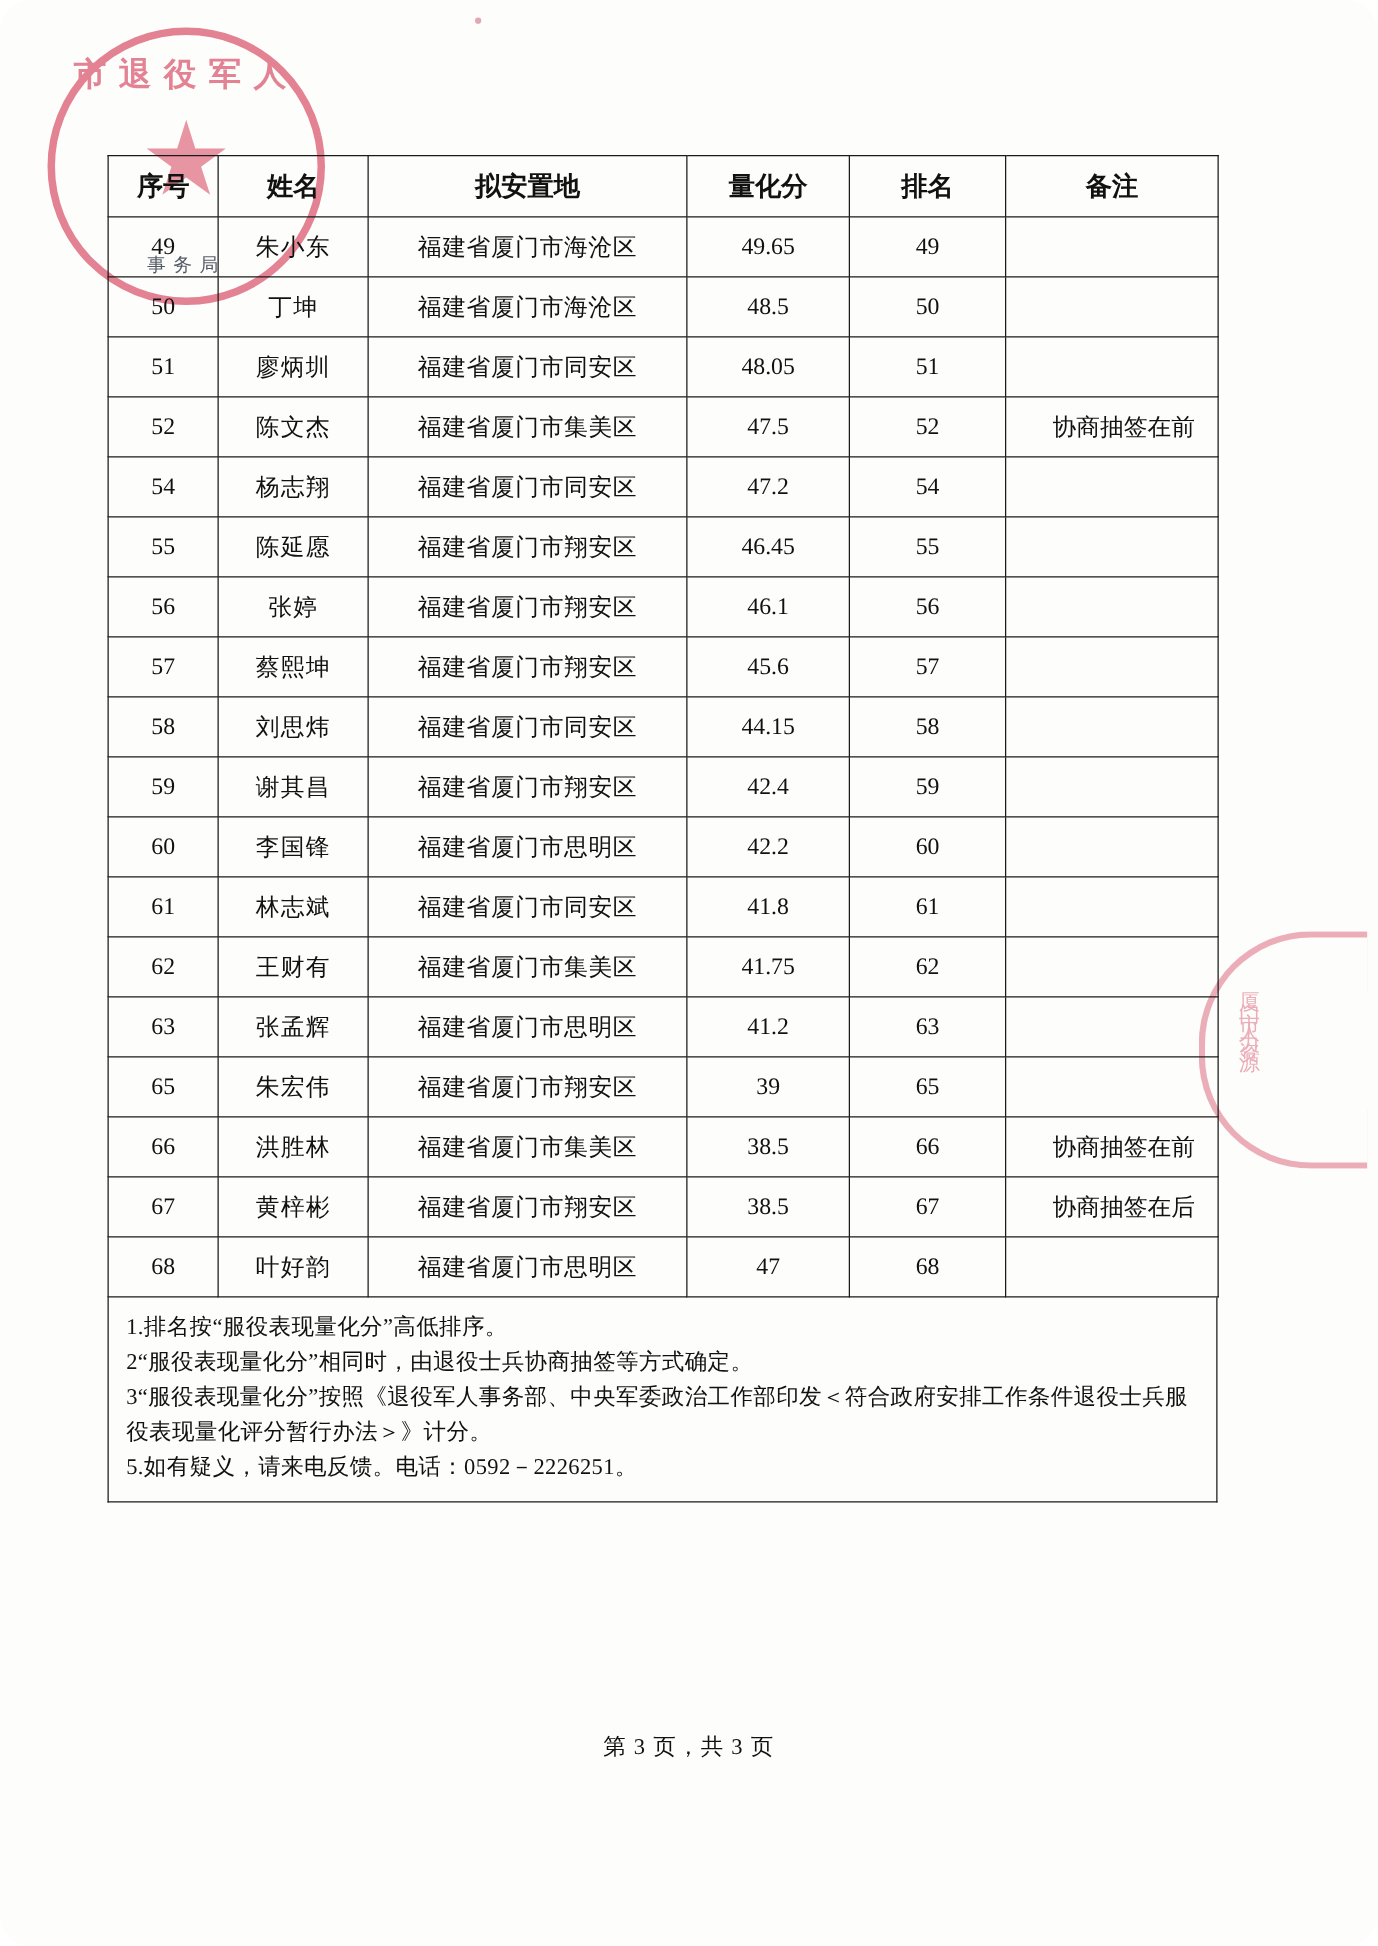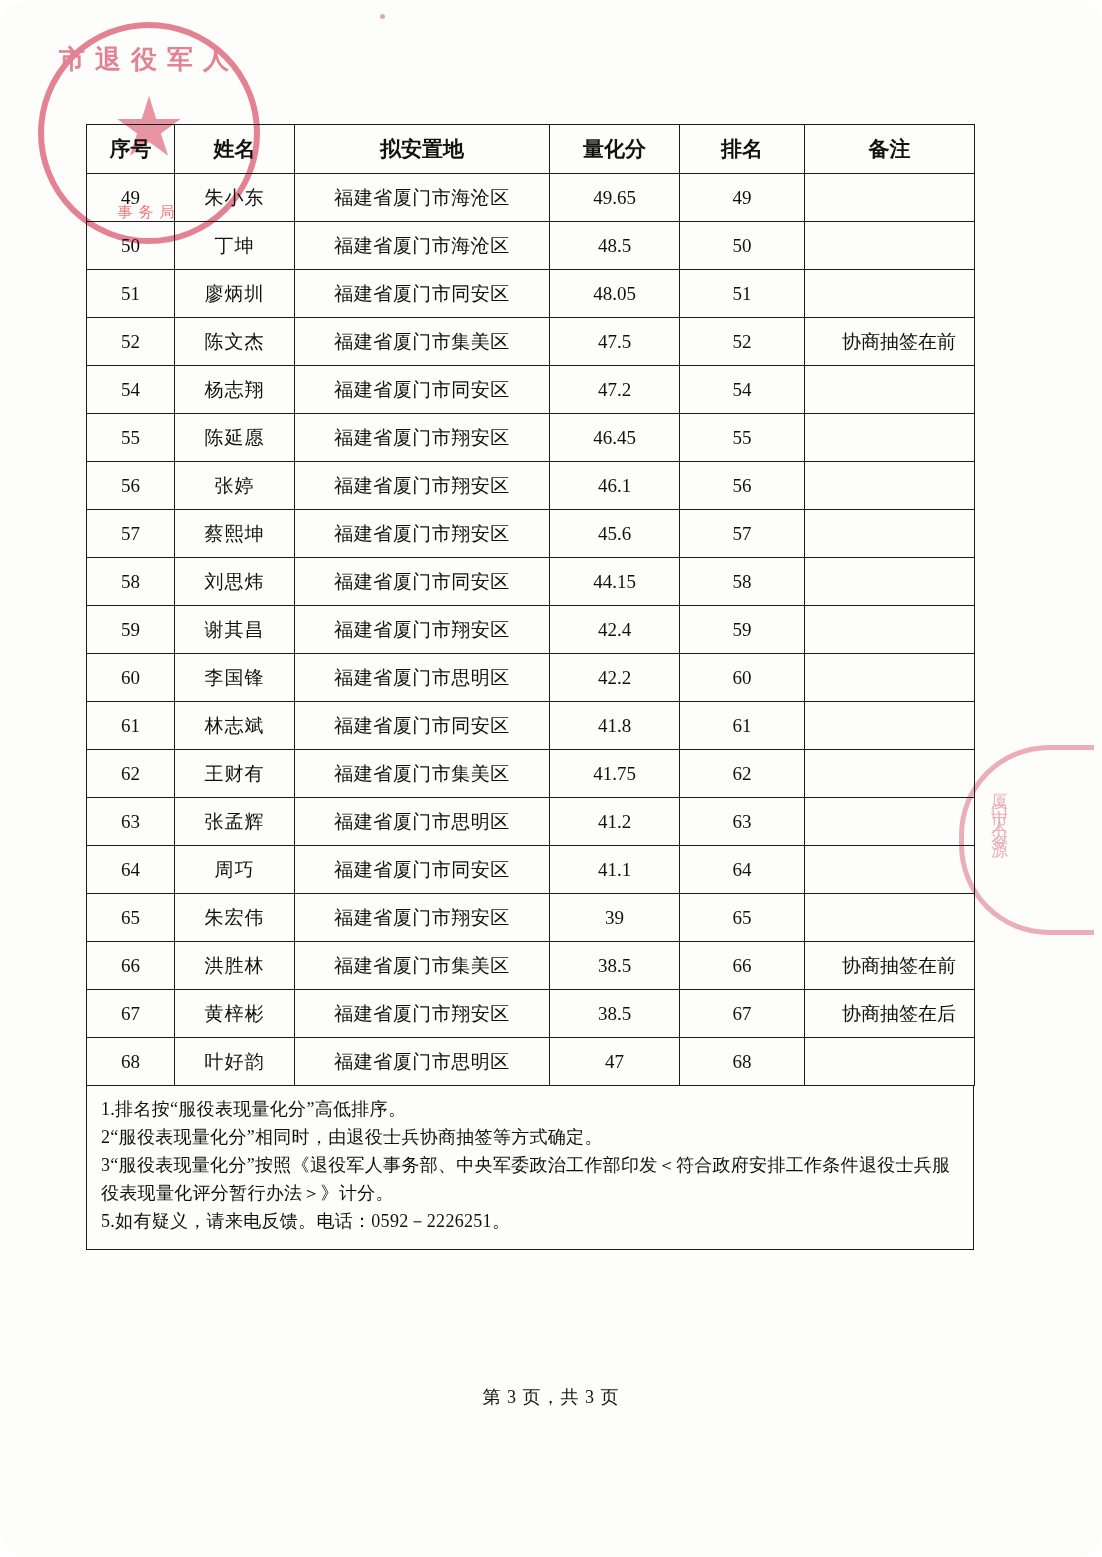--- a/index.html
+++ b/index.html
@@ -55,21 +55,21 @@
     color: #d9536b;
     font-size: 26px;
     letter-spacing: 10px;
     font-weight: bold;
     font-family: "Liberation Serif", serif;
   }
   .seal-main .seal-text-bottom {
     position: absolute;
     left: 0; right: 0; bottom: 16px;
     text-align: center;
-    color: #ef4444;
+    color: #0f172a;
     font-size: 15px;
     letter-spacing: 6px;
   }
   .seal-side {
     right: 8px;
     top: 745px;
     width: 130px;
     height: 180px;
     border-left: 5px solid #e07b8e;
     border-top: 5px solid #e07b8e;
@@ -303,28 +303,20 @@
           </tr>
           <tr>
             <td class="idx">63</td>
             <td class="name">张孟辉</td>
             <td class="place">福建省厦门市思明区</td>
             <td class="score">41.2</td>
             <td class="rank">63</td>
             <td class="note"></td>
           </tr>
           <tr>
-            <td class="idx">64</td>
-            <td class="name">周巧</td>
-            <td class="place">福建省厦门市同安区</td>
-            <td class="score">41.1</td>
-            <td class="rank">64</td>
-            <td class="note"></td>
-          </tr>
-          <tr>
             <td class="idx">65</td>
             <td class="name">朱宏伟</td>
             <td class="place">福建省厦门市翔安区</td>
             <td class="score">39</td>
             <td class="rank">65</td>
             <td class="note"></td>
           </tr>
           <tr>
             <td class="idx">66</td>
             <td class="name">洪胜林</td>

